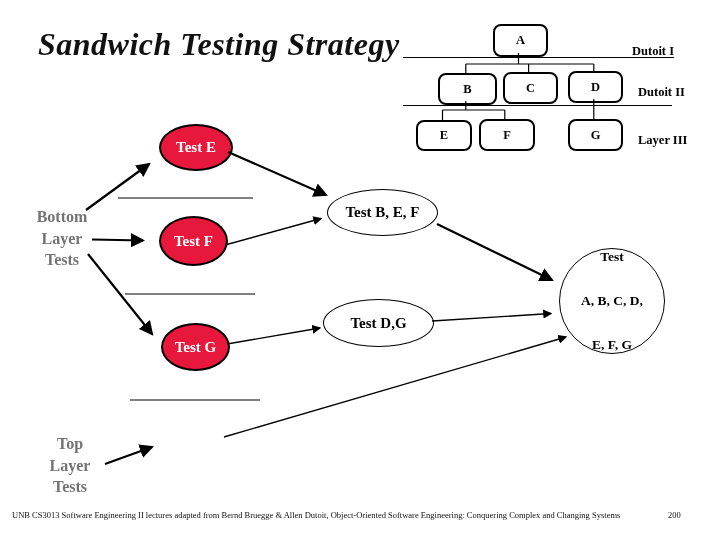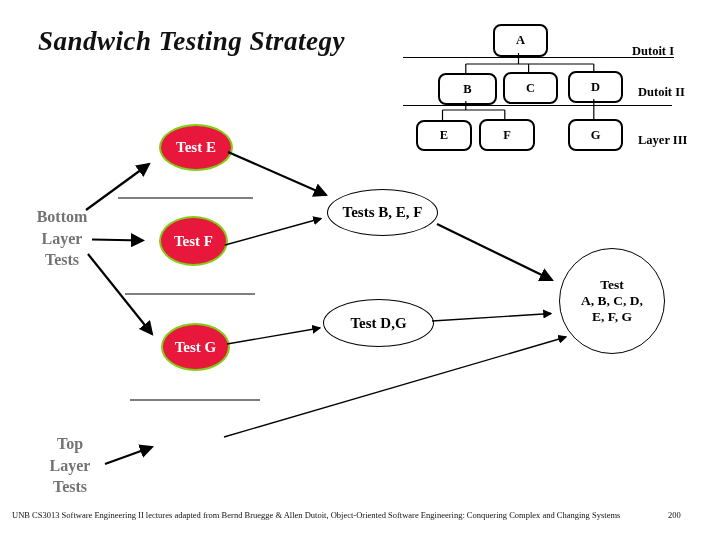--- a/index.html
+++ b/index.html
@@ -1,33 +1,33 @@
 <!DOCTYPE html>
 <html><head>
 <meta charset="utf-8">
 <style>
   html,body{margin:0;padding:0;}
   body{width:720px;height:540px;background:#fff;font-family:"Liberation Serif",serif;}
   .slide{position:relative;width:720px;height:540px;background:#ffffff;overflow:hidden;}
   .slide-title{
     position:absolute;left:38px;top:26px;
-    font-size:27px;font-weight:bold;font-style:italic;color:#111;
+    font-size:32px;font-weight:bold;font-style:italic;color:#111;
     letter-spacing:0.5px;white-space:nowrap;
   }
   svg.lines{position:absolute;left:0;top:0;z-index:3;pointer-events:none;}
   .tbox{
     position:absolute;z-index:2;background:#fff;border:2px solid #000;border-radius:8px;
     display:flex;align-items:center;justify-content:center;
     font-weight:bold;font-size:12.5px;color:#000;
   }
   .layer-label{
     position:absolute;z-index:2;font-weight:bold;font-size:12.5px;color:#000;white-space:nowrap;
   }
   .rnode{
-    position:absolute;z-index:2;background:#e8173c;border:2px solid #84cc16;border-radius:50%;
+    position:absolute;z-index:2;background:#e8173c;border:2px solid #000000;border-radius:50%;
     display:flex;align-items:center;justify-content:center;
     color:#fff;font-weight:bold;font-size:15px;white-space:nowrap;
   }
   .wnode{
     position:absolute;z-index:2;background:#fff;border:1.5px solid #000;border-radius:50%;
     display:flex;align-items:center;justify-content:center;
     color:#000;font-weight:bold;font-size:15px;white-space:nowrap;
   }
   .wnode.big{flex-direction:column;font-size:13.5px;line-height:16px;text-align:center;}
   .side-label{
@@ -59,23 +59,23 @@
   <div class="tbox" style="left:568px;top:119px;width:51px;height:28px;">G</div>
 
   <div class="layer-label" style="left:632px;top:44px;">Dutoit I</div>
   <div class="layer-label" style="left:638px;top:85px;">Dutoit II</div>
   <div class="layer-label" style="left:638px;top:133px;">Layer III</div>
 
   <div class="rnode" style="left:159px;top:124px;width:70px;height:43px;">Test E</div>
   <div class="rnode" style="left:161px;top:323px;width:65px;height:44px;">Test G</div>
   <div class="rnode" style="left:159px;top:216px;width:65px;height:46px;">Test F</div>
 
-  <div class="wnode" style="left:327px;top:189px;width:109px;height:45px;">Tests B, E, F</div>
+  <div class="wnode" style="left:327px;top:189px;width:109px;height:45px;">Test B, E, F</div>
   <div class="wnode" style="left:323px;top:299px;width:109px;height:46px;text-align:right;">Test D,G</div>
-  <div class="wnode big" style="left:559px;top:248px;width:104px;height:104px;">
+  <div class="wnode big" style="left:559px;top:248px;width:104px;height:104px;justify-content:space-between;">
     <span>Test</span>
     <span>A, B, C, D,</span>
     <span>E, F, G</span>
   </div>
 
   <div class="side-label" style="left:30px;top:206px;">
     <div>Bottom</div>
     <div>Layer</div>
     <div>Tests</div>
   </div>

